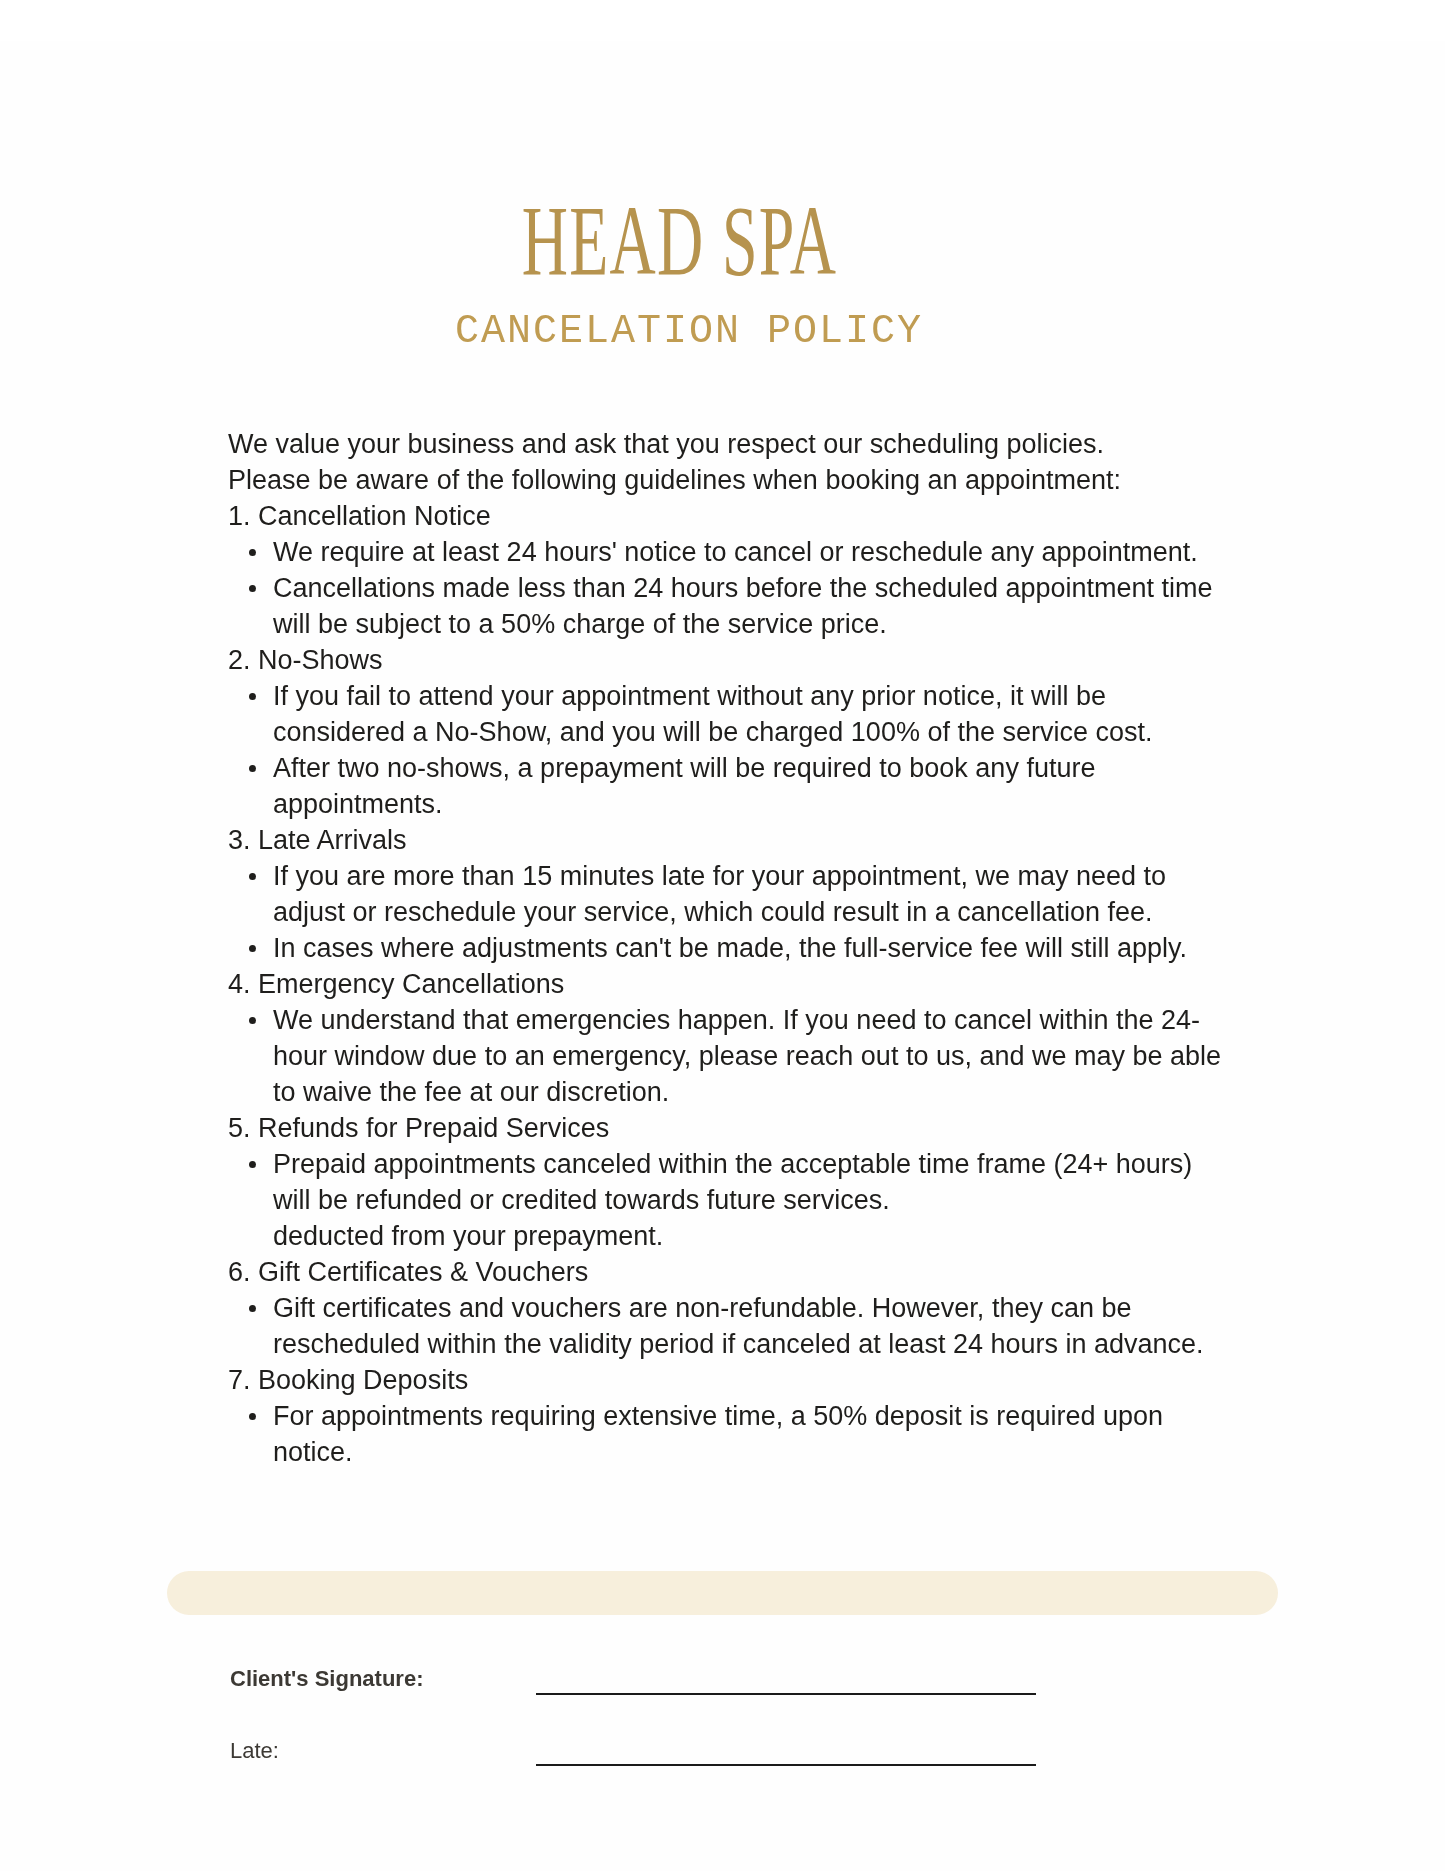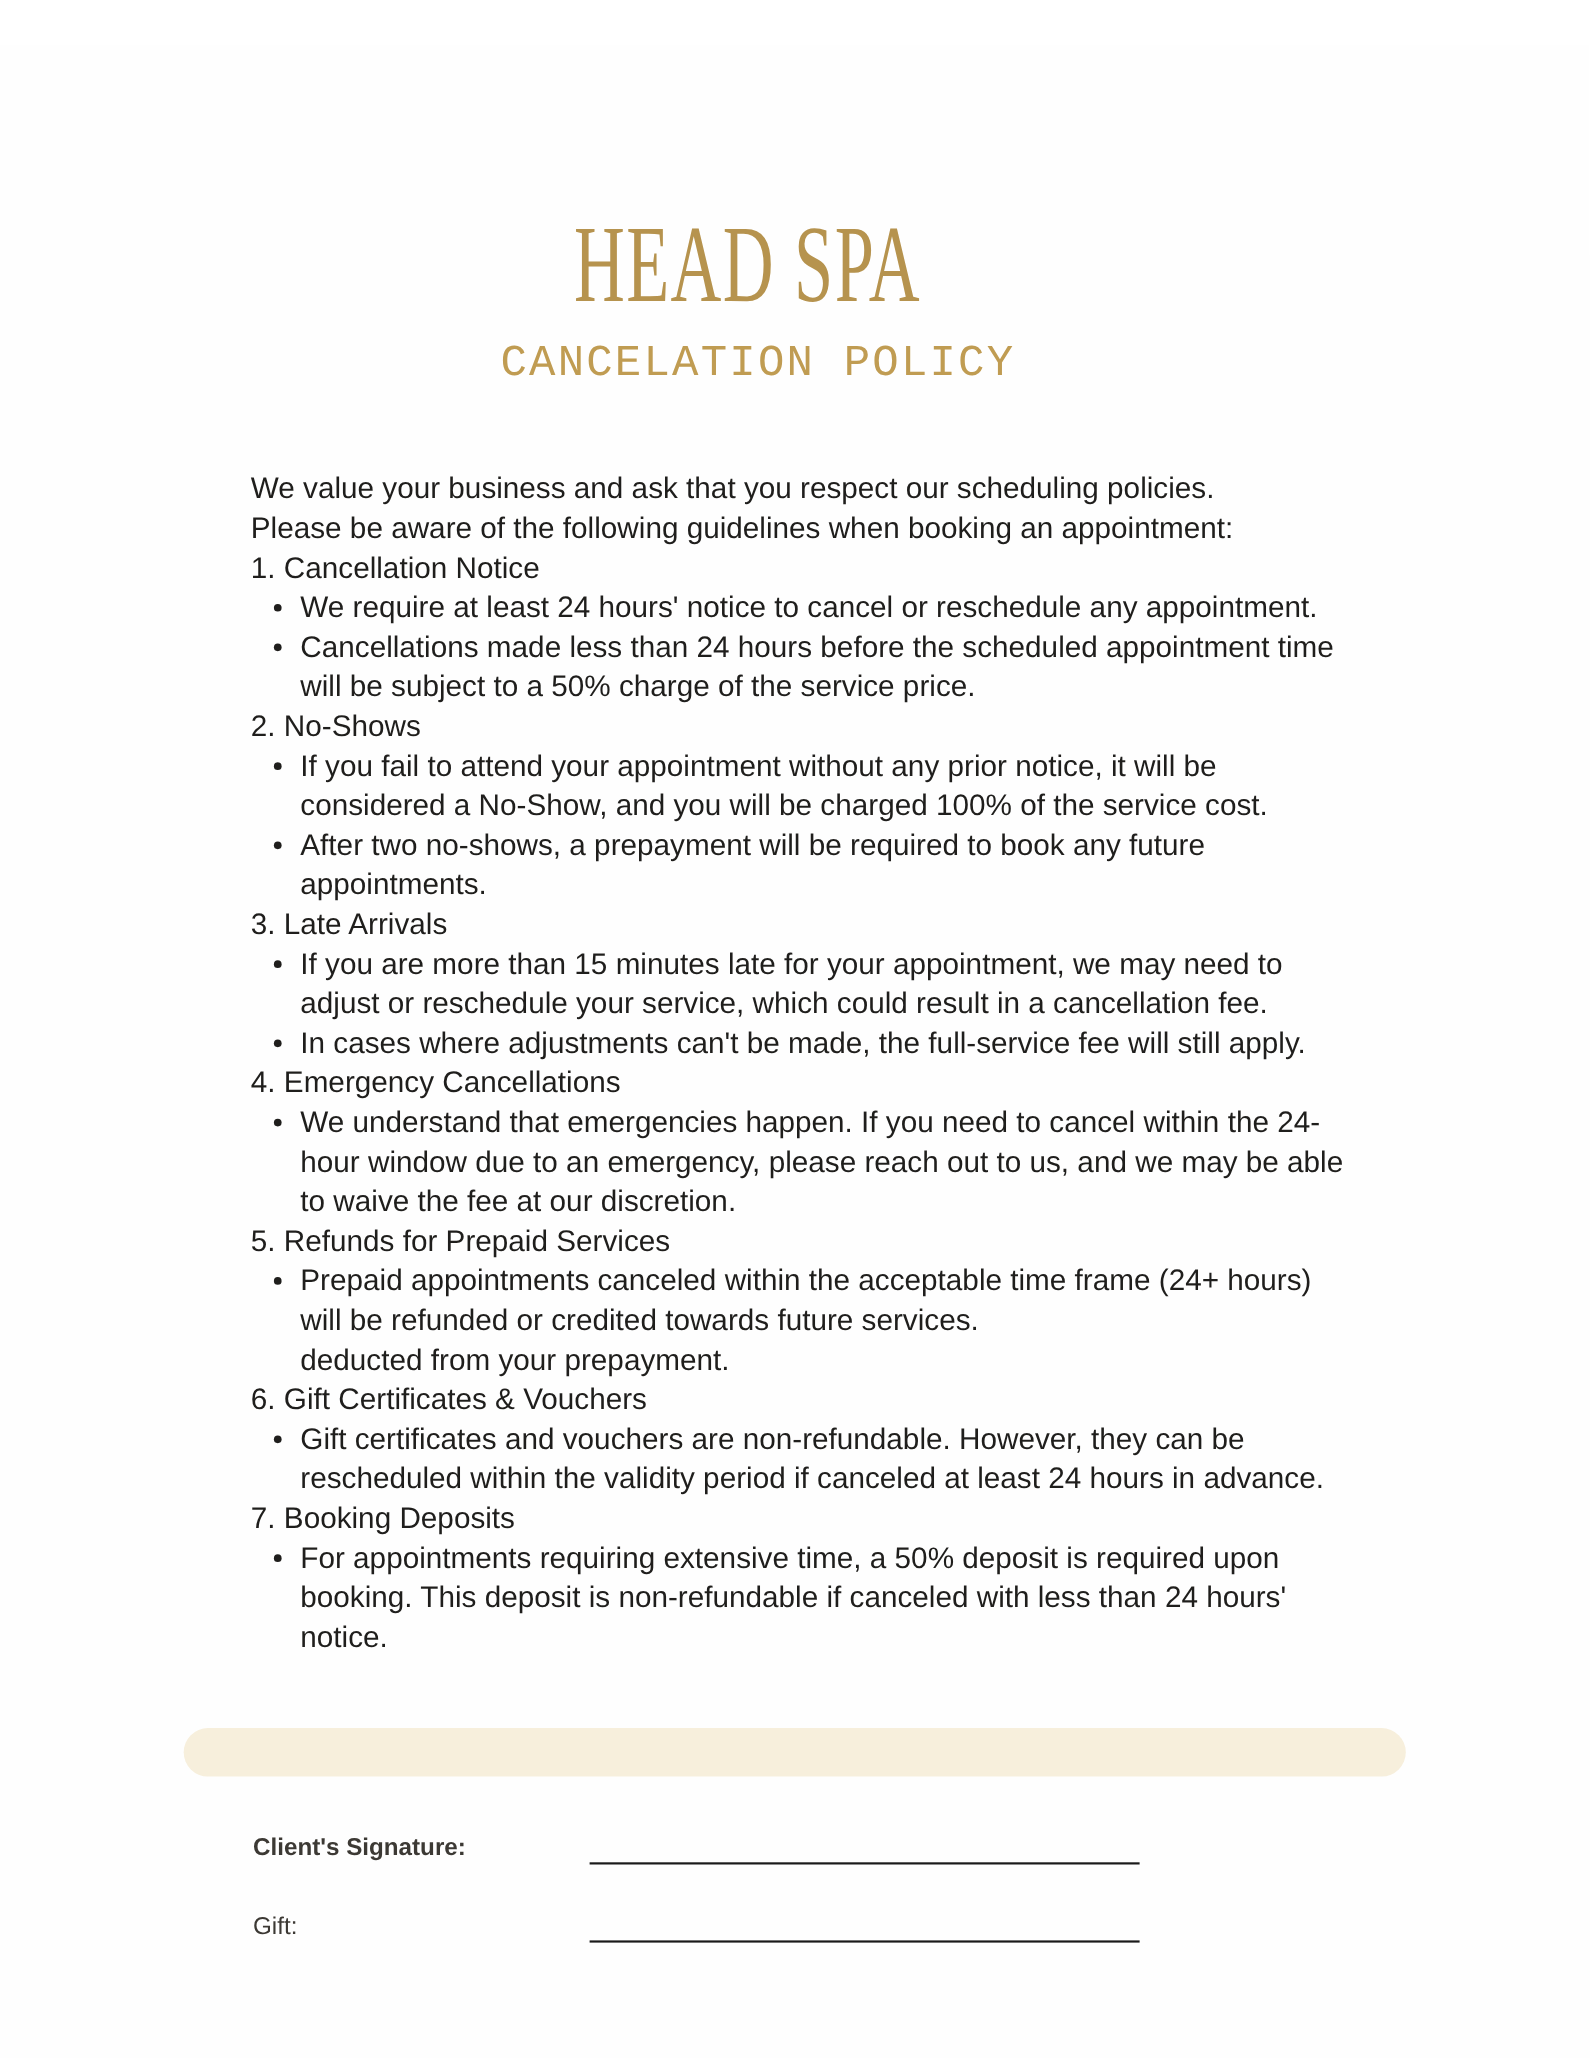--- a/index.html
+++ b/index.html
@@ -150,25 +150,24 @@
       <div class="pline cont">to waive the fee at our discretion.</div>
       <div class="pline h">5. Refunds for Prepaid Services</div>
       <div class="pline bullet">Prepaid appointments canceled within the acceptable time frame (24+ hours)</div>
       <div class="pline cont">will be refunded or credited towards future services.</div>
       <div class="pline cont">deducted from your prepayment.</div>
       <div class="pline h">6. Gift Certificates &amp; Vouchers</div>
       <div class="pline bullet">Gift certificates and vouchers are non-refundable. However, they can be</div>
       <div class="pline cont">rescheduled within the validity period if canceled at least 24 hours in advance.</div>
       <div class="pline h">7. Booking Deposits</div>
       <div class="pline bullet">For appointments requiring extensive time, a 50% deposit is required upon</div>
-      <div class="pline cont">booking. This deposit is non-refundable if canceled with less than 24 hours'</div>
       <div class="pline cont">notice.</div>
     </div>
 
   <div class="divider-band"></div>
 
   <div class="sig-label client">Client's Signature:</div>
   <div class="sig-line client"></div>
 
-  <div class="sig-label date">Gift:</div>
+  <div class="sig-label date">Late:</div>
   <div class="sig-line date"></div>
 
 </div>
 
 </body></html>

